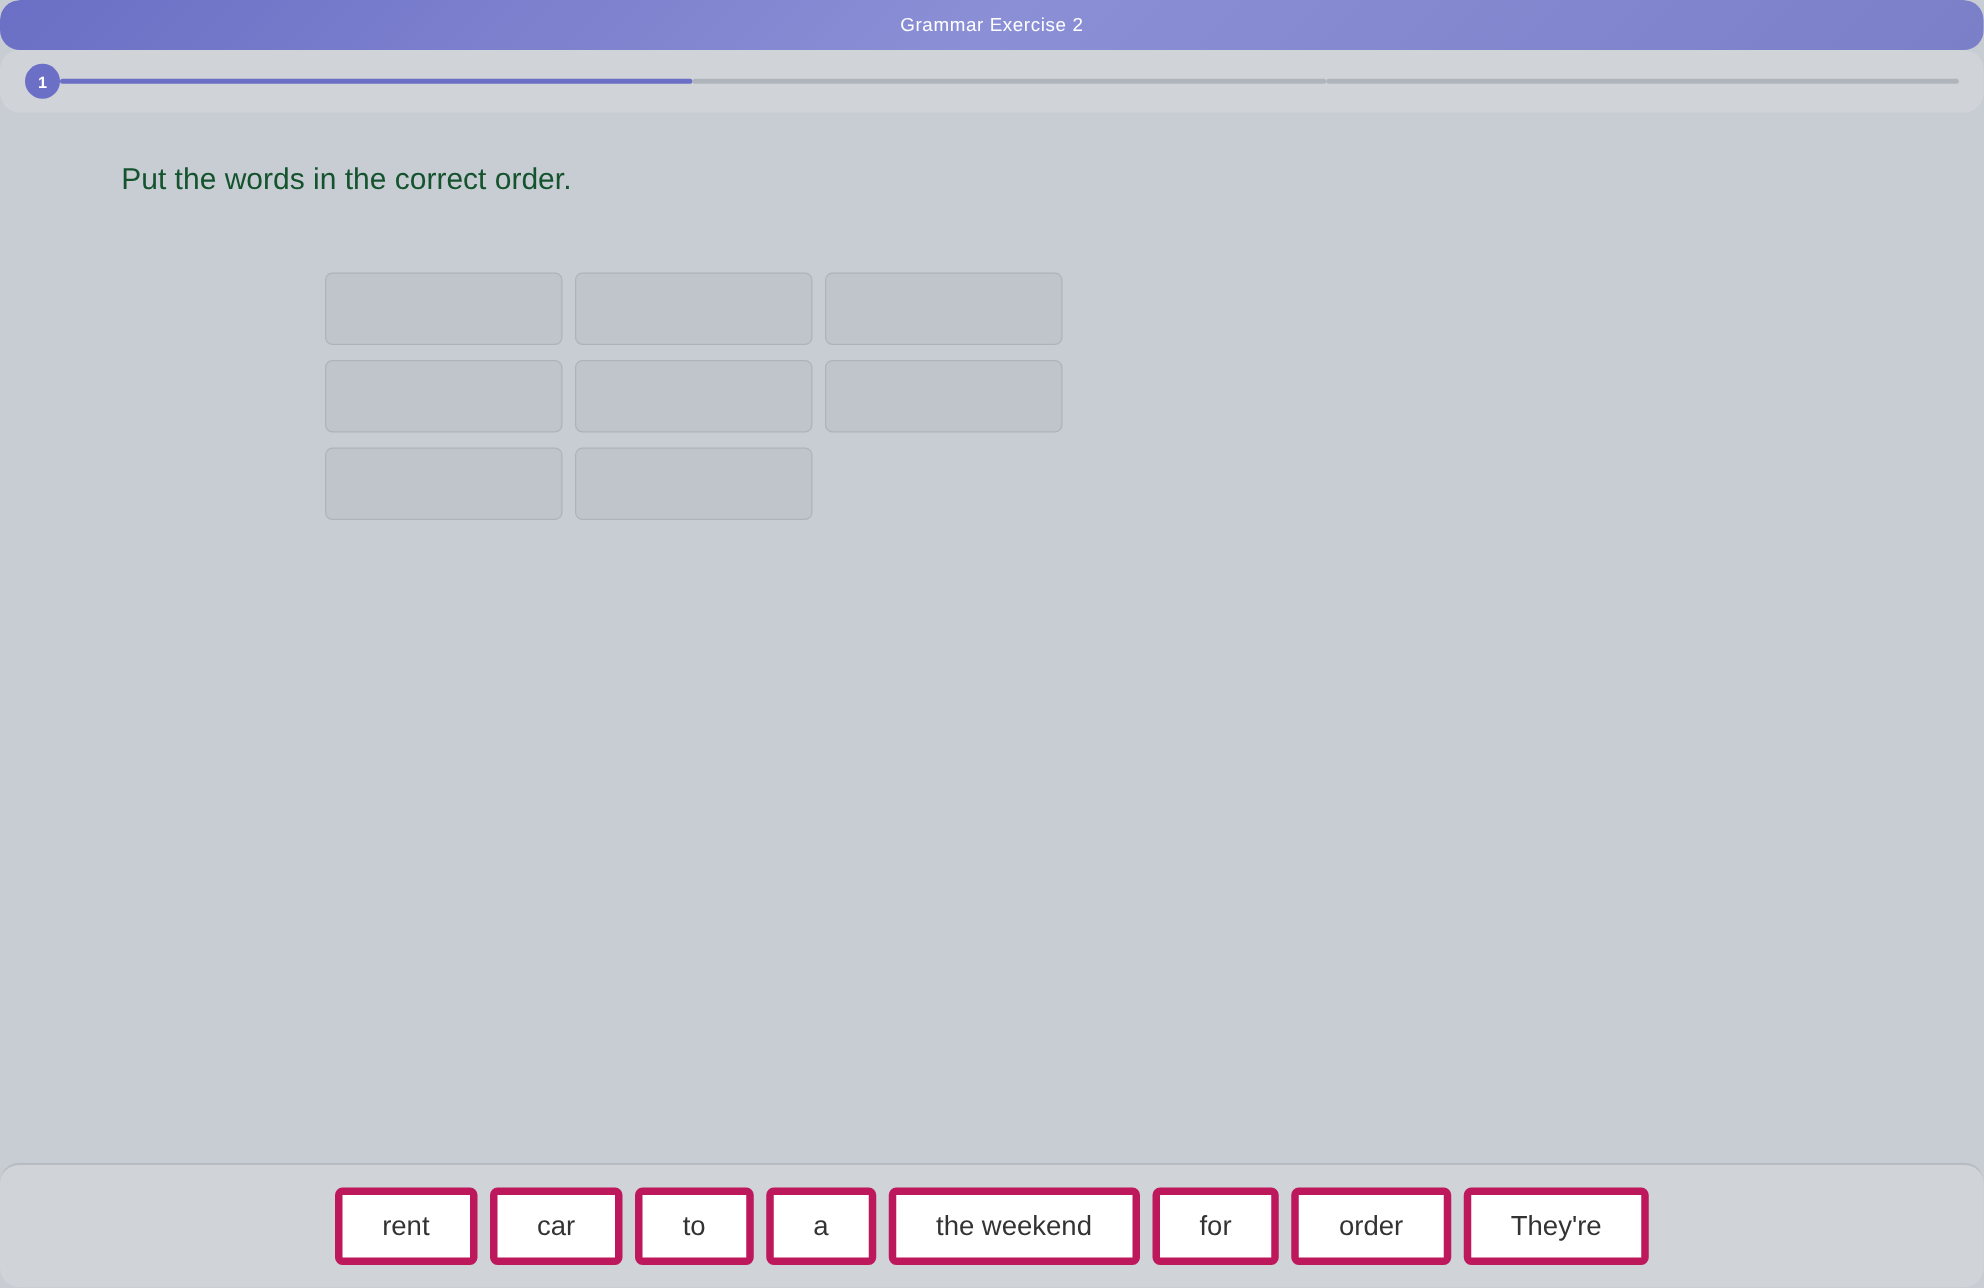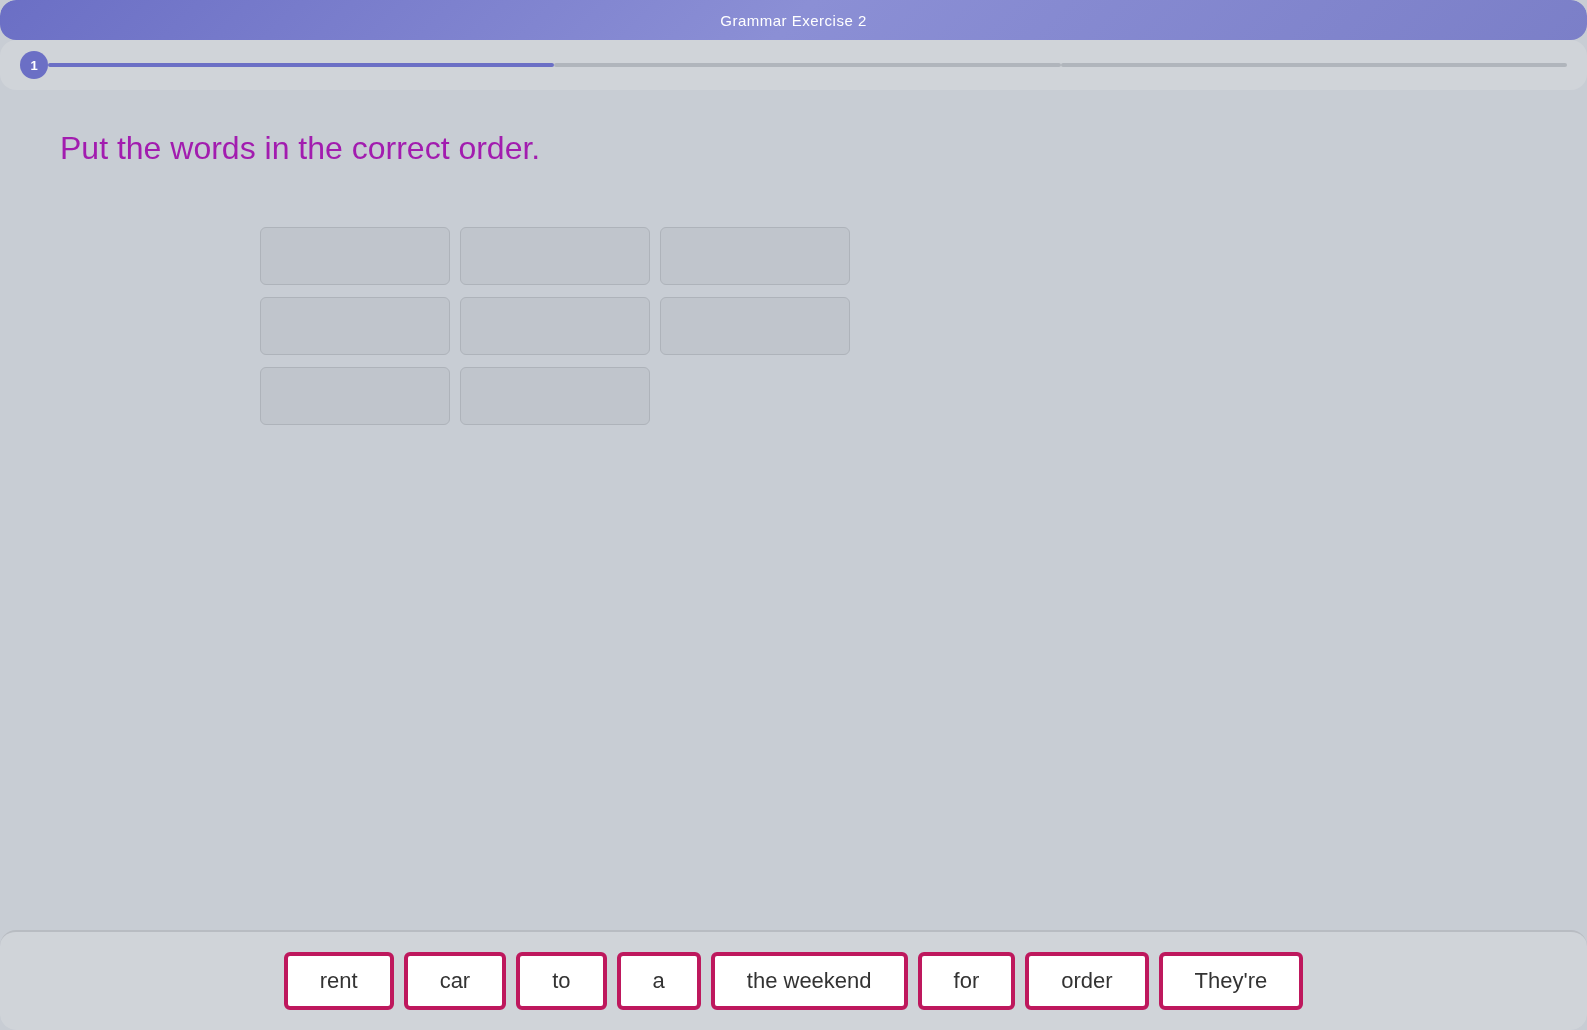--- a/index.html
+++ b/index.html
@@ -75,24 +75,25 @@
     }
 
     
     .main-content {
       width: 100%;
       padding: 40px 60px;
       position: relative;
     }
 
     .instruction-text {
-      font-size: 32px;
-      color: #a21caf;
+      font-size: 24px;
+      color: #14532d;
       font-weight: 400;
       margin-bottom: 60px;
+      margin-left: 37px;
     }
 
     
     .drop-grid {
       display: flex;
       flex-direction: column;
       gap: 12px;
       margin-left: 200px;
       margin-top: 20px;
     }
@@ -122,21 +123,21 @@
       display: flex;
       align-items: center;
       justify-content: center;
       gap: 10px;
       padding: 0 30px;
       border-top: 2px solid #b8bcc2;
     }
 
     .word-chip {
       background-color: white;
-      border: 4px solid #be185d;
+      border: 6px solid #be185d;
       border-radius: 6px;
       padding: 12px 32px;
       font-size: 22px;
       color: #333;
       cursor: pointer;
       min-width: 80px;
       text-align: center;
     }
   </style>
 </head>

